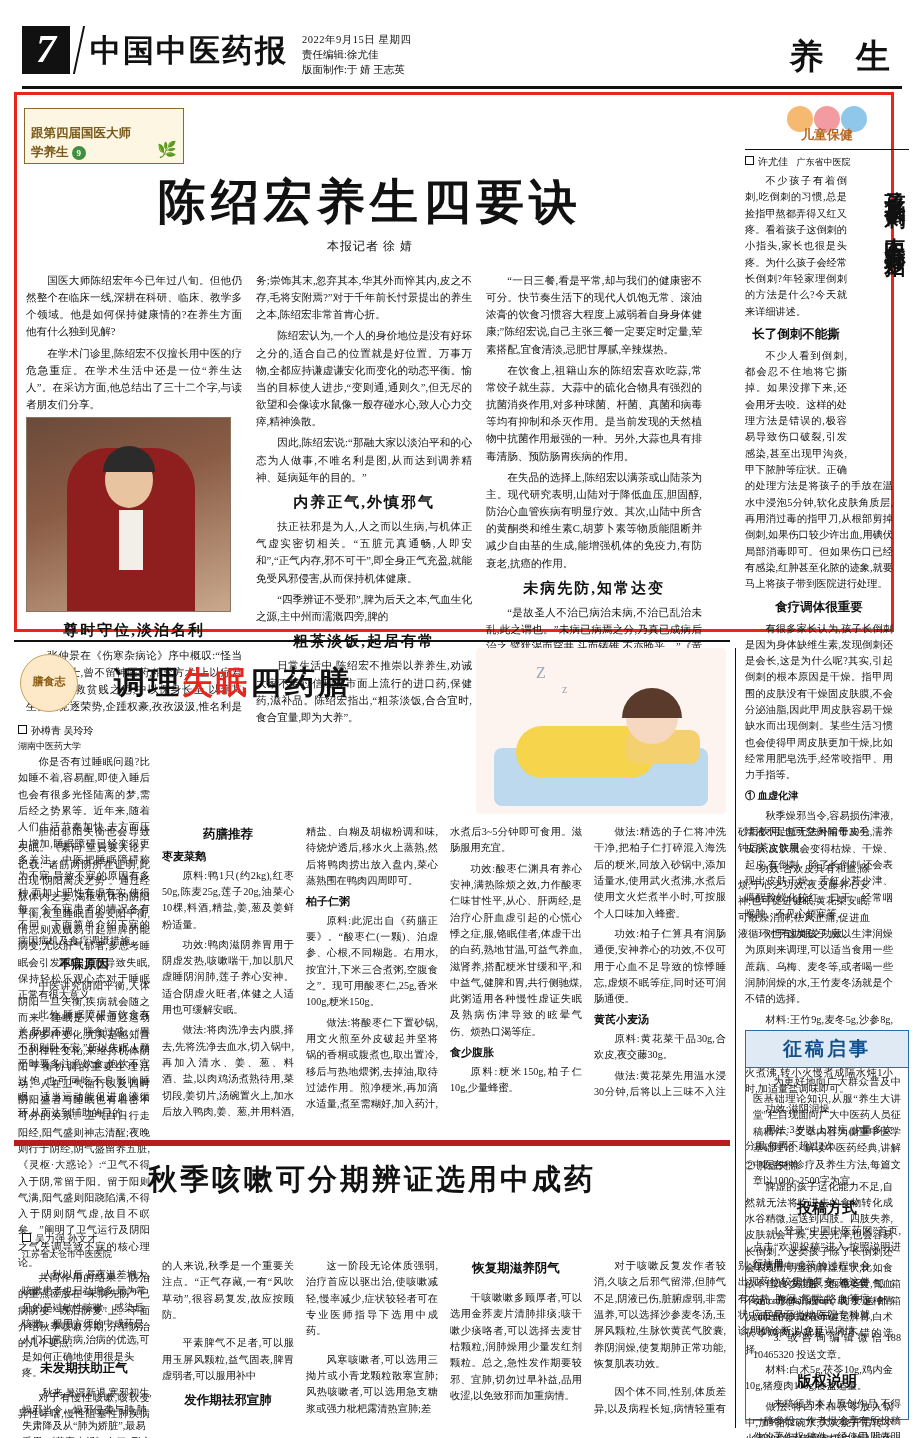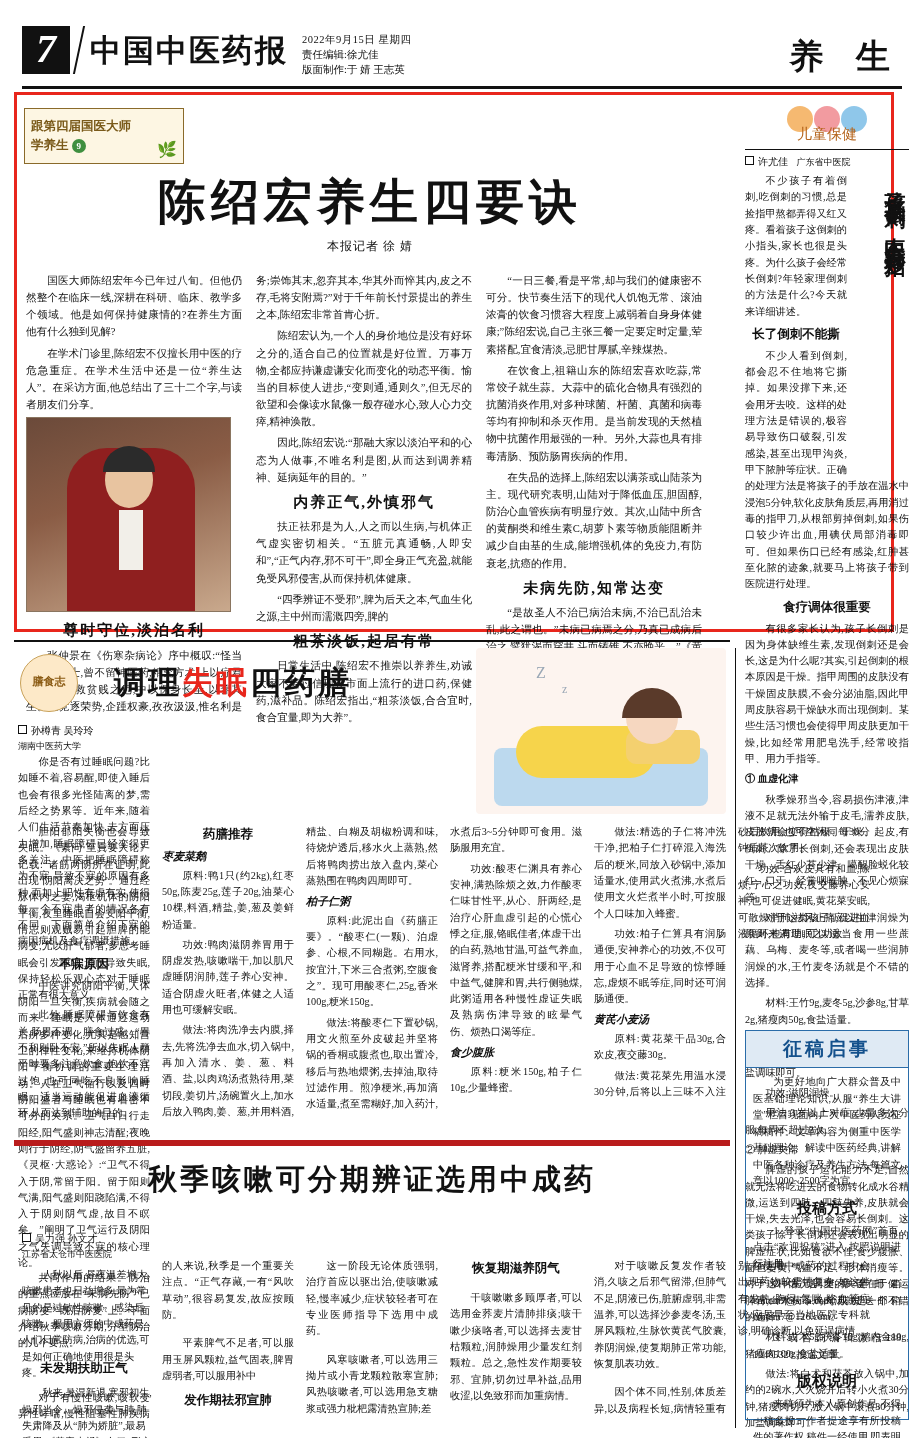--- a/index.html
+++ b/index.html
@@ -32,21 +32,21 @@
   
   .redbox {
     position:absolute; left:14px; top:92px; width:880px; height:540px;
     border:3px solid #e8261c;
   }
 
   .badge {
     position:absolute; left:24px; top:108px; width:160px; height:56px;
     border:1px solid #8a6a2a; background:#fdf6e3;
   }
-  .badge-in { padding:8px 6px; font-size:12.5px; line-height:1.5; color:#7a5a1a; font-weight:bold; }
+  .badge-in { padding:15px 6px; font-size:12.5px; line-height:1.5; color:#7a5a1a; font-weight:bold; }
   .badge-star { display:inline-block; width:14px; height:14px; border-radius:50%; background:#3f8f3f; color:#fff; font-size:9px; text-align:center; line-height:14px;}
   .badge-leaf { position:absolute; right:6px; bottom:4px; font-size:16px; color:#2e7d32;}
 
   .headline {
     position:absolute; left:40px; top:170px; width:660px; text-align:center;
     font-size:48px; font-weight:bold; letter-spacing:5px;
     font-family:"Liberation Serif", serif;
   }
   .byline { position:absolute; left:40px; top:238px; width:660px; text-align:center; font-size:12px; letter-spacing:1px;}
 
@@ -62,31 +62,31 @@
   .photo .person { position:absolute; left:40px; top:30px; width:128px; height:165px; background:#8f1f1f; border-radius:40px 40px 0 0;}
   .photo .face { position:absolute; left:78px; top:34px; width:48px; height:56px; border-radius:50%; background:#e8c4a0;}
   .photo .hair { position:absolute; left:76px; top:28px; width:52px; height:26px; border-radius:26px 26px 0 0; background:#2b2b2b;}
   .photo .shirt { position:absolute; left:92px; top:92px; width:24px; height:60px; background:#f2efe9;}
 
   
   .childbox { position:absolute; left:745px; top:100px; width:164px; height:528px; }
   .ch-logo { width:92px; height:46px; margin:0 auto 2px auto; position:relative; }
   .ch-logo .dot { position:absolute; width:26px;height:26px;border-radius:50%;background:#f5b971;top:6px;}
   .ch-logo .d1{left:6px;} .ch-logo .d2{left:33px;background:#f29ba0;} .ch-logo .d3{left:60px;background:#8fc7ea;}
-  .ch-logo .cap { position:absolute;bottom:2px;left:0;width:92px;text-align:center;font-size:15px;font-weight:normal;color:#b5651d;}
+  .ch-logo .cap { position:absolute;bottom:2px;left:0;width:92px;text-align:center;font-size:13px;font-weight:bold;color:#b5651d;}
   .ch-rule { border-top:1px solid #111; margin:3px 0 5px 0;}
   .ch-author { font-size:10px; margin-bottom:4px; }
   .ch-author .box { display:inline-block; width:9px;height:9px;border:1px solid #111; margin-right:4px;}
   .ch-vtitle {
     float:right; width:56px; margin:0 0 4px 6px;
     writing-mode:vertical-rl; text-orientation:upright;
     font-size:21px; font-weight:bold; letter-spacing:3px; height:300px;
   }
   .ch-body { font-size:10.2px; line-height:1.6; text-align:justify; }
-  .ch-body p { margin:0 0 4px 0; text-indent:2em; }
+  .ch-body p { margin:0 16px 4px 0; text-indent:2em; }
   .ch-sub { font-size:12.5px; font-weight:bold; text-align:center; margin:6px 0 4px; text-indent:0 !important;}
 
   
   .mid { position:absolute; left:14px; top:648px; width:716px; height:480px; }
   .mid-logo { position:absolute; left:4px; top:6px; width:84px; height:62px;}
   .mid-logo .ring { width:58px;height:58px;border-radius:50%;background:#fde9c8;border:1px solid #c9a25a; position:absolute; left:2px; top:0;}
   .mid-logo .cap { position:absolute; left:0; top:20px; width:62px; text-align:center; font-size:11px; font-weight:bold; color:#8a5a12;}
   .mid-title { position:absolute; left:100px; top:14px; font-size:31px; font-weight:bold; letter-spacing:3px;}
   .mid-title .red { color:#e8261c; }
   .mid-illus { position:absolute; right:4px; top:0px; width:250px; height:166px; background:#fdf4ef; border-radius:4px; overflow:hidden;}
@@ -97,21 +97,21 @@
   .mid-illus .hair { position:absolute; left:146px; bottom:96px; width:60px; height:30px; border-radius:30px 30px 0 0; background:#5a3a2a;}
   .mid-illus .z1 { position:absolute; left:60px; top:16px; font-size:16px; color:#9aa7b5;}
   .mid-illus .z2 { position:absolute; left:86px; top:34px; font-size:12px; color:#9aa7b5;}
 
   .mid-byline { position:absolute; left:4px; top:76px; width:200px; font-size:10px; }
   .mid-byline .box { display:inline-block; width:9px;height:9px;border:1px solid #111; margin-right:4px;}
   .mid-byline .org { display:block; font-size:9px; margin-top:2px;}
   .mid-cols { position:absolute; left:4px; top:176px; width:708px; height:300px; column-count:5; column-gap:12px; font-size:10.2px; line-height:1.6; text-align:justify;}
   .mid-cols p { margin:0 0 4px 0; text-indent:2em;}
   .mid-cols .h2 { font-size:12.5px; font-weight:bold; text-align:center; margin:6px 0 4px; text-indent:0 !important;}
-  .mid-cols .h3 { font-size:11px; font-weight:bold; margin:4px 0 2px; text-indent:0 !important;font-style:italic;}
+  .mid-cols .h3 { font-size:11px; font-weight:bold; margin:4px 0 2px; text-indent:0 !important;}
   .mid-first { position:absolute; left:4px; top:106px; width:132px; font-size:10.2px; line-height:1.6; text-align:justify;}
   .mid-first p { margin:0 0 4px 0; text-indent:2em;}
   .mid-first .h2 { font-size:12.5px; font-weight:bold; text-align:center; margin:0 0 4px; text-indent:0 !important;}
 
   
   .zhenggao { position:absolute; left:745px; top:1030px; width:164px; height:390px; border:1px solid #2a6ca8; }
   .zg-head { background:#dfeaf4; text-align:center; font-size:19px; font-weight:bold; letter-spacing:3px; padding:5px 0; color:#14518c; border-bottom:1px solid #2a6ca8;}
   .zg-body { padding:6px 7px; font-size:10.2px; line-height:1.62; text-align:justify;}
   .zg-body p { margin:0 0 4px 0; text-indent:2em;}
   .zg-body .h3 { font-weight:bold; text-align:center; text-indent:0 !important; margin:6px 0 3px; font-size:15px;}

